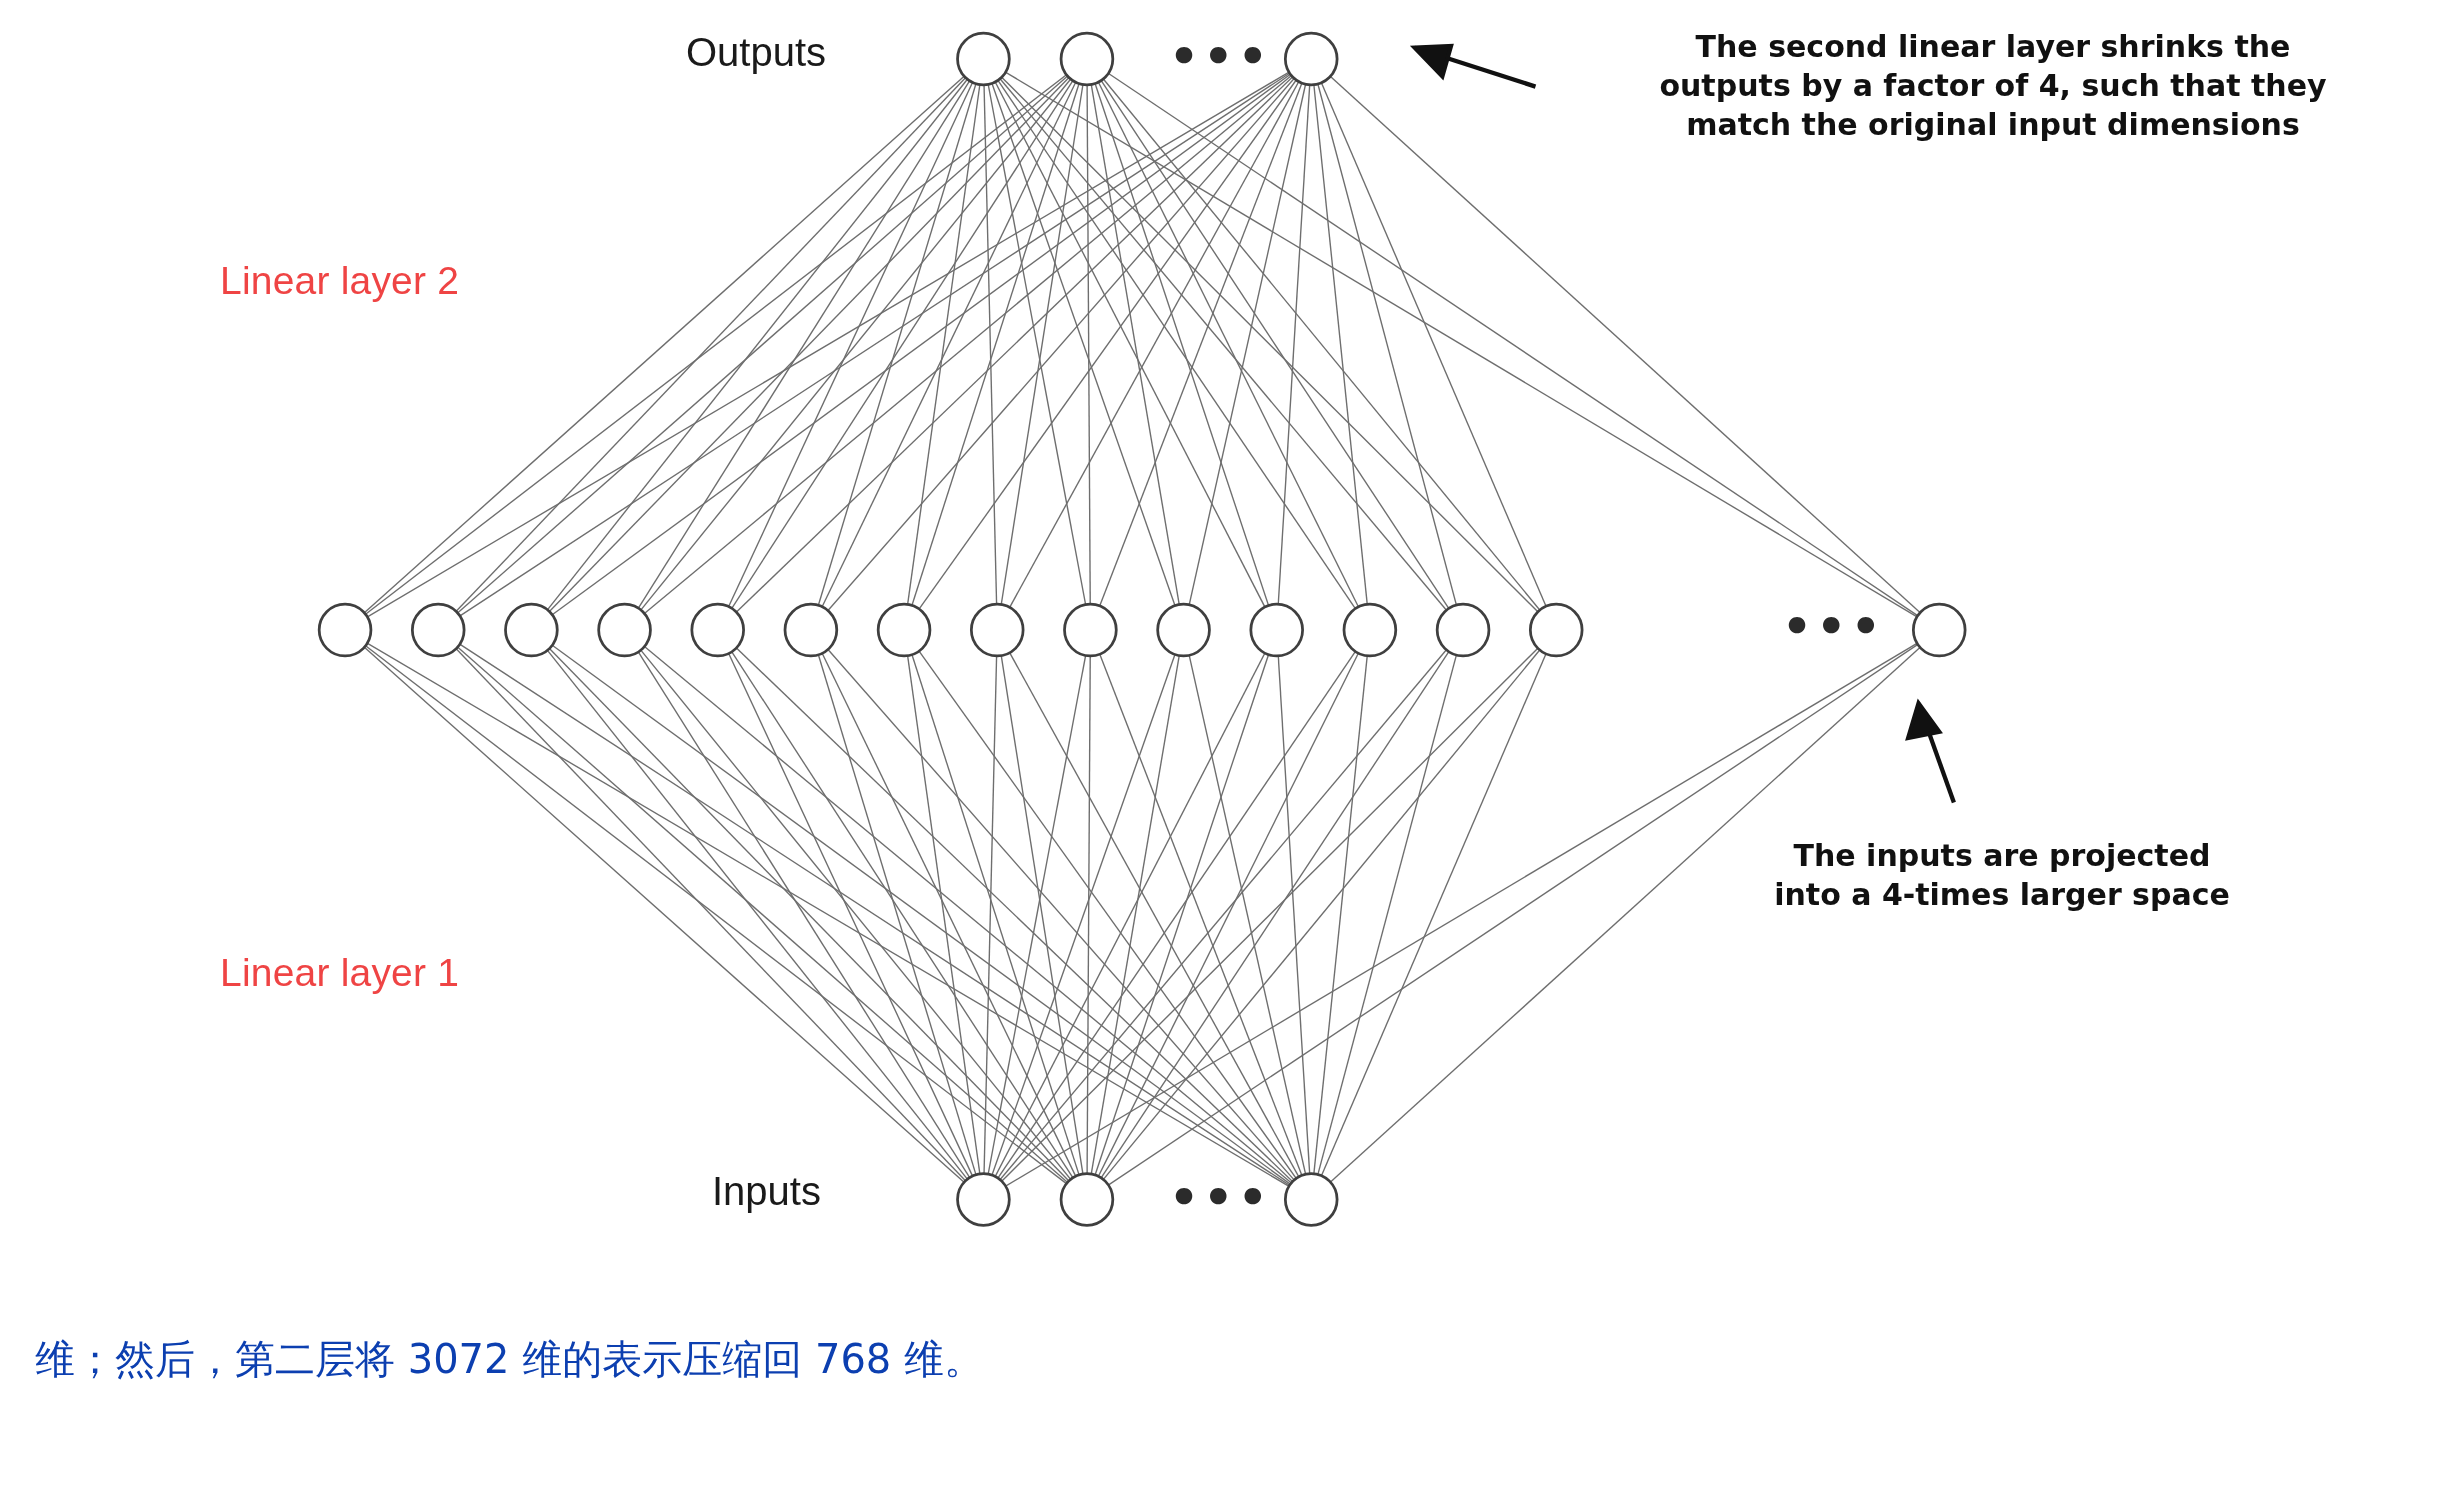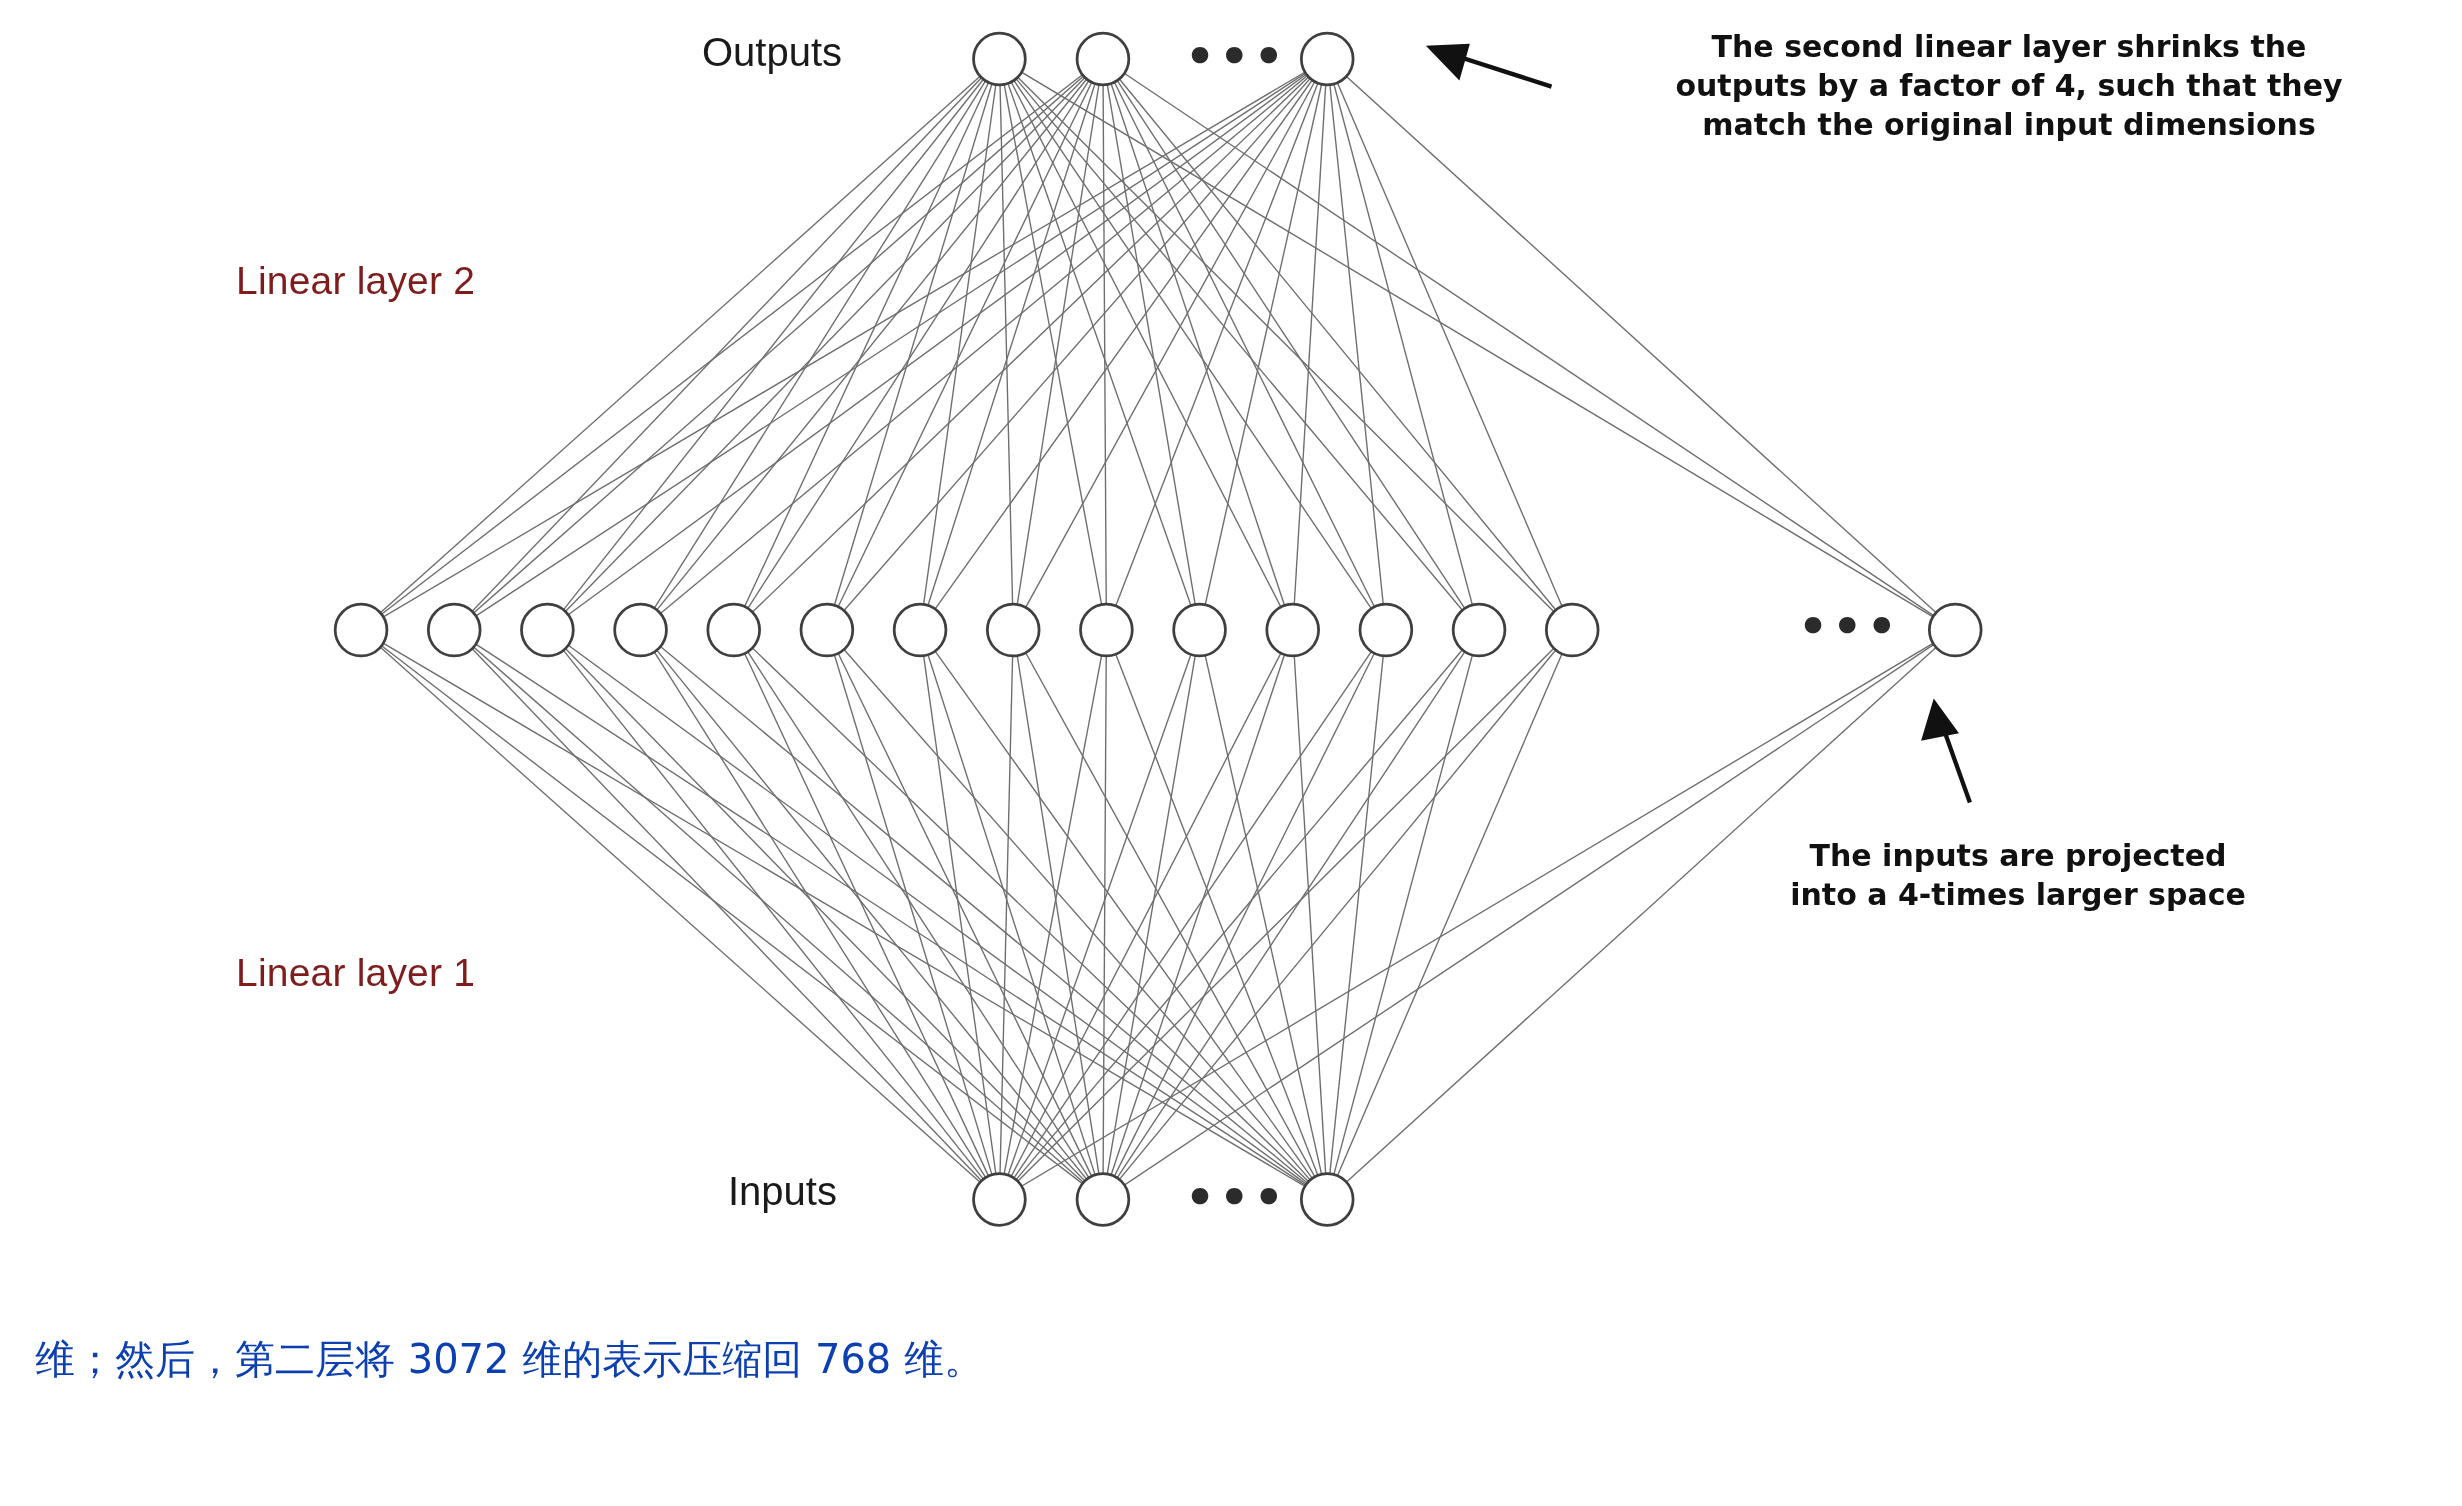--- a/index.html
+++ b/index.html
@@ -10,39 +10,39 @@
   body {
     width: 2462px;
     height: 1506px;
     font-family: "Liberation Sans", sans-serif;
     position: relative;
     overflow: hidden;
   }
 
   #figure {
     position: absolute;
-    left: 16px;
+    left: 0;
     top: 0;
     width: 2086px;
     height: 1286px;
   }
 
   #net-svg {
     position: absolute;
     left: 0;
     top: 0;
     width: 2462px;
     height: 1286px;
   }
 
   .layer-label {
     position: absolute;
     font-family: "Liberation Sans", sans-serif;
     font-size: 39px;
-    color: #7f1d1d;
+    color: #ef4444;
     white-space: nowrap;
     letter-spacing: 0.2px;
   }
 
   .io-label {
     position: absolute;
     font-family: "Liberation Sans", sans-serif;
     font-size: 40px;
     color: #1a1a1a;
     white-space: nowrap;

